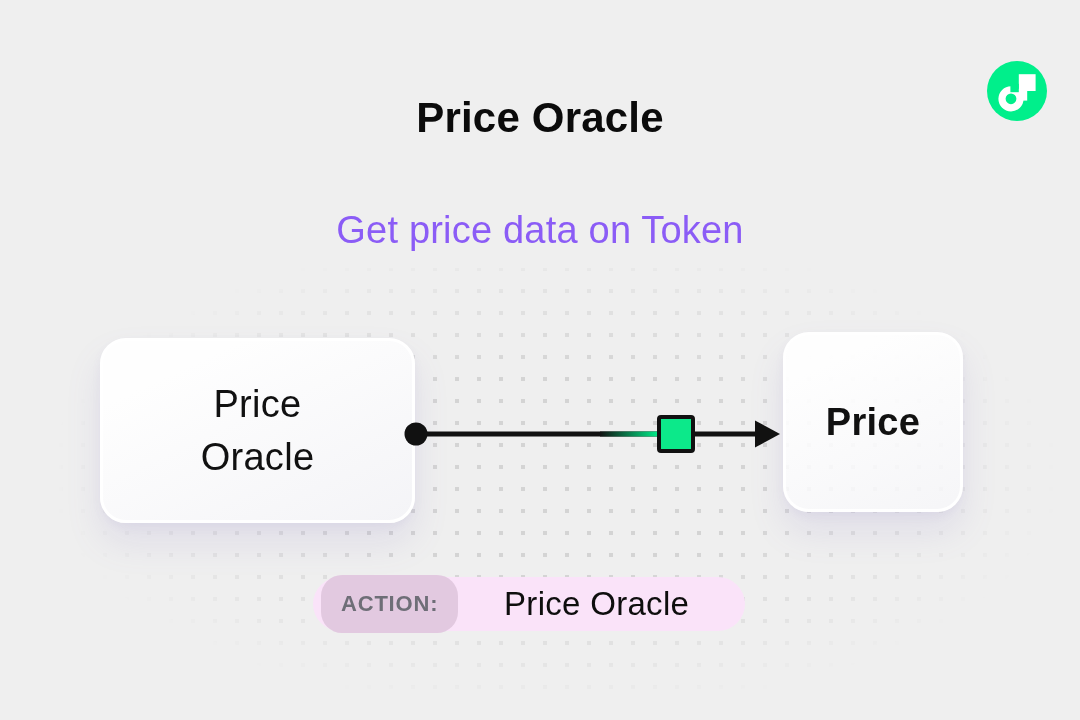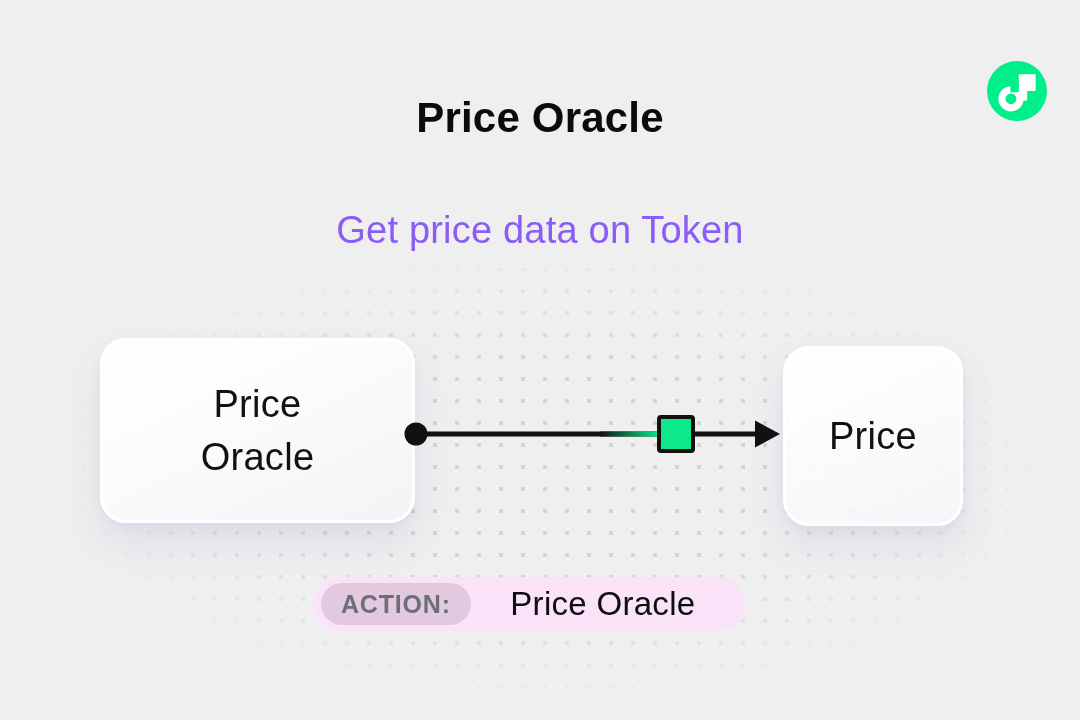--- a/index.html
+++ b/index.html
@@ -46,37 +46,38 @@
     font-size: 38px; color: #111; line-height: 1.38;
     letter-spacing: 0.3px;
     box-shadow: 0 20px 35px rgba(120,110,185,0.13), 0 4px 10px rgba(120,110,185,0.06);
   }
   .node-source {
     left: 100px; top: 310px; width: 309px; height: 179px;
     background: linear-gradient(155deg, #fefefe 20%, #f4f4f7 100%);
   }
   .node-source .node-label { width: 210px; }
   .node-target {
-    left: 783px; top: 318px; width: 174px; height: 174px;
+    left: 783px; top: 304px; width: 174px; height: 174px;
     background: linear-gradient(155deg, rgba(255,255,255,0.96) 15%, rgba(248,248,251,0.72) 100%);
+    font-weight: bold;
   }
 
   .edge-svg { position: absolute; inset: 0; pointer-events: none; }
 
   .action-bar {
     position: absolute; left: 313px; top: 549px; width: 432px; height: 54px;
     border-radius: 27px;
     display: flex; align-items: center;
     padding-left: 8px; box-sizing: border-box;
   }
   .action-badge {
-    height: 42px; border-radius: 21px;
+    height: 58px; border-radius: 21px;
     display: flex; align-items: center; justify-content: center;
     padding: 0 20px;
-    font-size: 25px; font-weight: 600; letter-spacing: 0.8px;
+    font-size: 22px; font-weight: 600; letter-spacing: 0.8px;
     color: #6e6e77;
   }
   .action-value {
     flex: 1; text-align: center;
     font-size: 33px; color: #0e0e0e; letter-spacing: 0.3px;
     padding-right: 10px;
   }
 </style>
 </head>
 <body>

